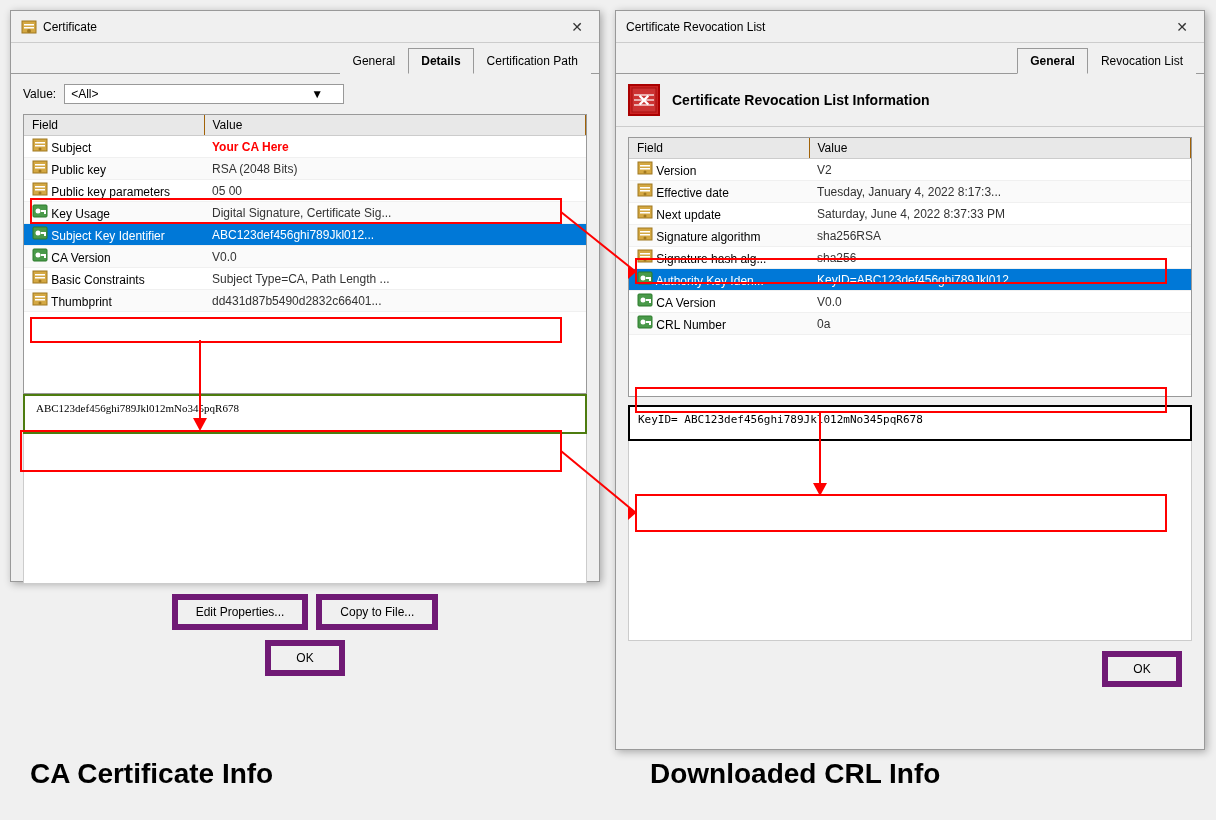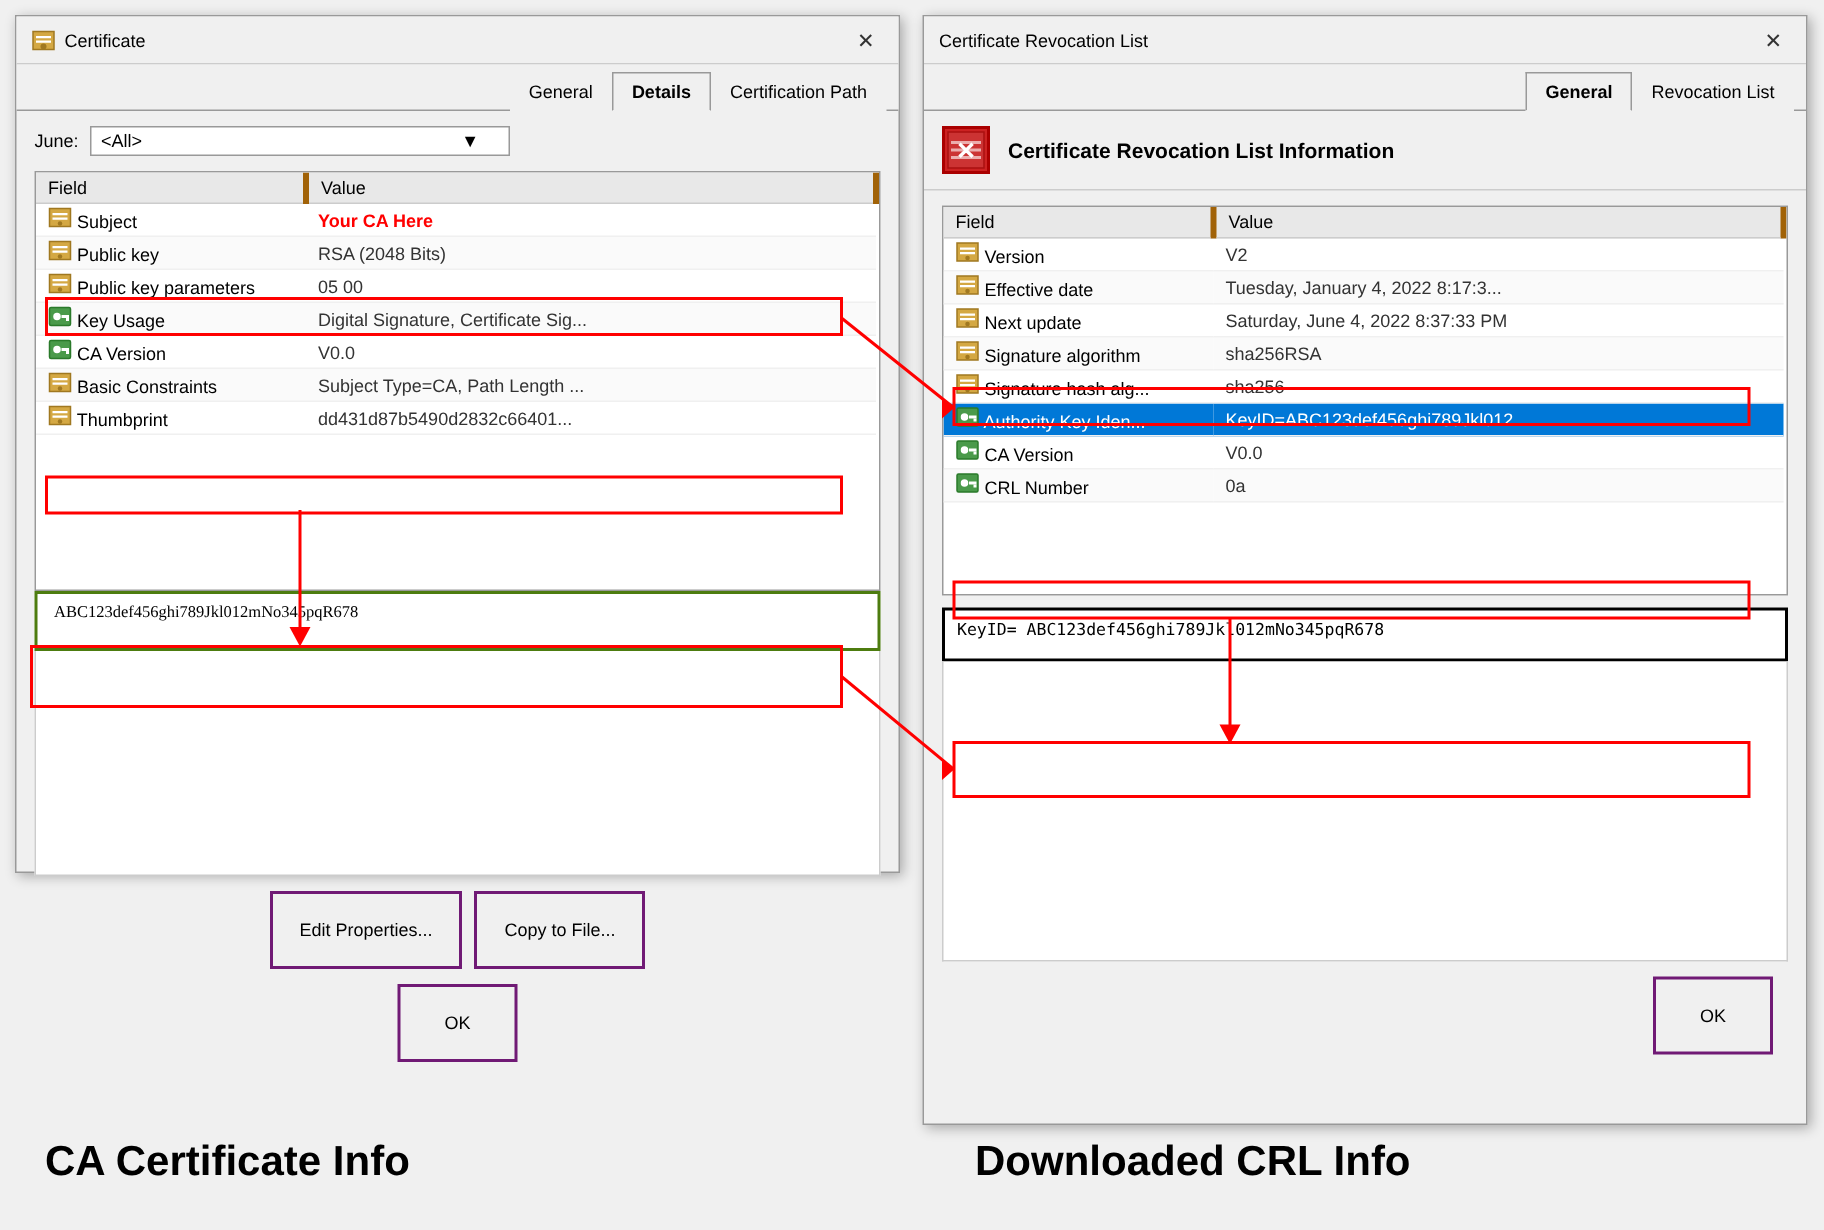--- a/index.html
+++ b/index.html
@@ -120,21 +120,21 @@
     }
 
     .cert-table thead tr {
       background: #e8e8e8;
     }
 
     .cert-table th {
       text-align: left;
       padding: 3px 8px;
       border-bottom: 1px solid #ccc;
-      border-right: 4px solid #a16207;
+      border-right: 1px solid #a16207;
       font-weight: normal;
       font-size: 12px;
     }
 
     .cert-table td {
       padding: 2px 8px;
       border-bottom: 1px solid #f0f0f0;
       font-size: 12px;
       vertical-align: middle;
     }
@@ -162,22 +162,22 @@
 
     
     .button-row {
       display: flex;
       justify-content: center;
       gap: 8px;
       margin-top: 10px;
     }
 
     .btn {
-      padding: 17px 18px;
-      border: 2px solid #701a75;
+      padding: 5px 18px;
+      border: 6px solid #701a75;
       background: #f0f0f0;
       font-size: 12px;
       cursor: pointer;
       min-width: 80px;
     }
 
     
     .overlay-svg {
       position: absolute;
       top: 0;
@@ -243,21 +243,21 @@
 
   <div class="tabs">
     <div class="tab">General</div>
     <div class="tab active">Details</div>
     <div class="tab">Certification Path</div>
   </div>
 
   <div class="dialog-content">
 
     <div class="show-row">
-      <span class="show-label">June:</span>
+      <span class="show-label">Value:</span>
       <div class="show-dropdown">
         <span>&lt;All&gt;</span>
         <span>▼</span>
       </div>
     </div>
 
     <div class="cert-table" style="height: 280px; overflow-y: auto; position: relative;">
       <table>
         <thead>
           <tr>
@@ -295,20 +295,29 @@
     </tr>
             <tr>
       <td><svg width="16" height="14" viewBox="0 0 16 14">
                   <rect x="1" y="1" width="14" height="12" fill="#4a9a4a" stroke="#2a7a2a" stroke-width="1" rx="1"></rect>
                   <circle cx="6" cy="7" r="2.5" fill="white"></circle>
                   <rect x="9" y="6" width="5" height="2" fill="white"></rect>
                   <rect x="12" y="8" width="2" height="2" fill="white"></rect>
                 </svg> Key Usage</td>
       <td class="value-cell" style="">Digital Signature, Certificate Sig...</td>
     </tr>
+            <tr class="selected">
+      <td><svg width="16" height="14" viewBox="0 0 16 14">
+                  <rect x="1" y="1" width="14" height="12" fill="#4a9a4a" stroke="#2a7a2a" stroke-width="1" rx="1"></rect>
+                  <circle cx="6" cy="7" r="2.5" fill="white"></circle>
+                  <rect x="9" y="6" width="5" height="2" fill="white"></rect>
+                  <rect x="12" y="8" width="2" height="2" fill="white"></rect>
+                </svg> Subject Key Identifier</td>
+      <td class="value-cell" style="color: white;">ABC123def456ghi789Jkl012...</td>
+    </tr>
             <tr>
       <td><svg width="16" height="14" viewBox="0 0 16 14">
                   <rect x="1" y="1" width="14" height="12" fill="#4a9a4a" stroke="#2a7a2a" stroke-width="1" rx="1"></rect>
                   <circle cx="6" cy="7" r="2.5" fill="white"></circle>
                   <rect x="9" y="6" width="5" height="2" fill="white"></rect>
                   <rect x="12" y="8" width="2" height="2" fill="white"></rect>
                 </svg> CA Version</td>
       <td class="value-cell" style="">V0.0</td>
     </tr>
             <tr>

